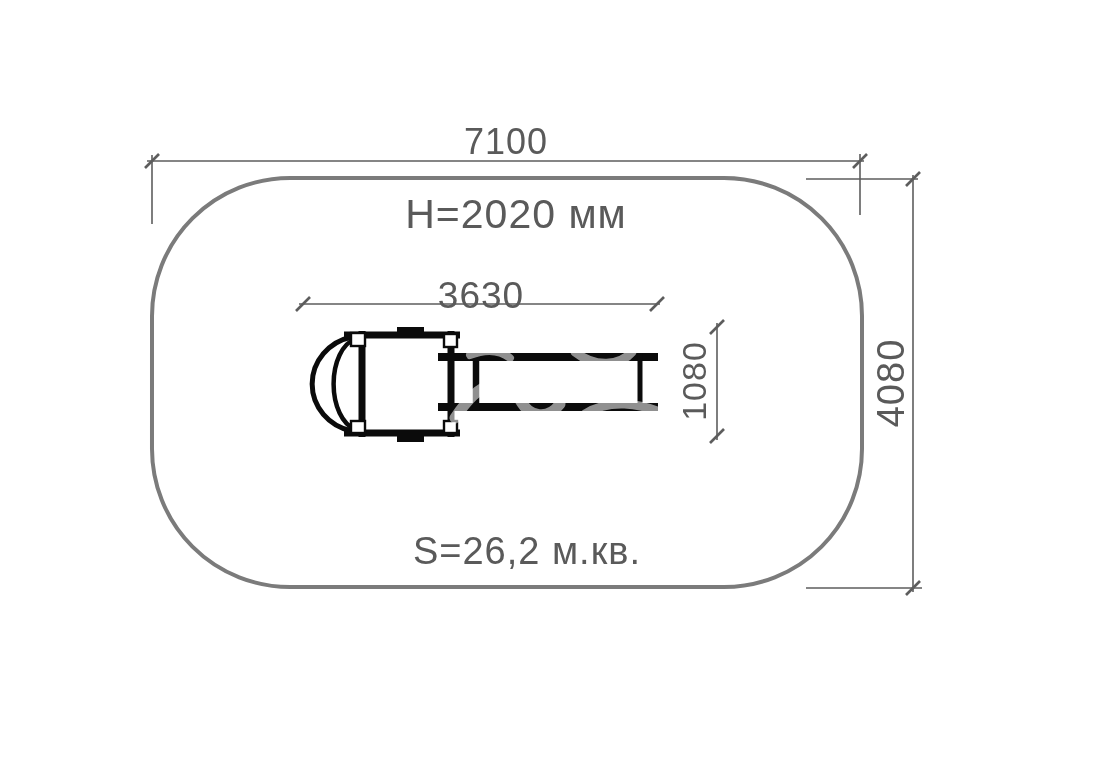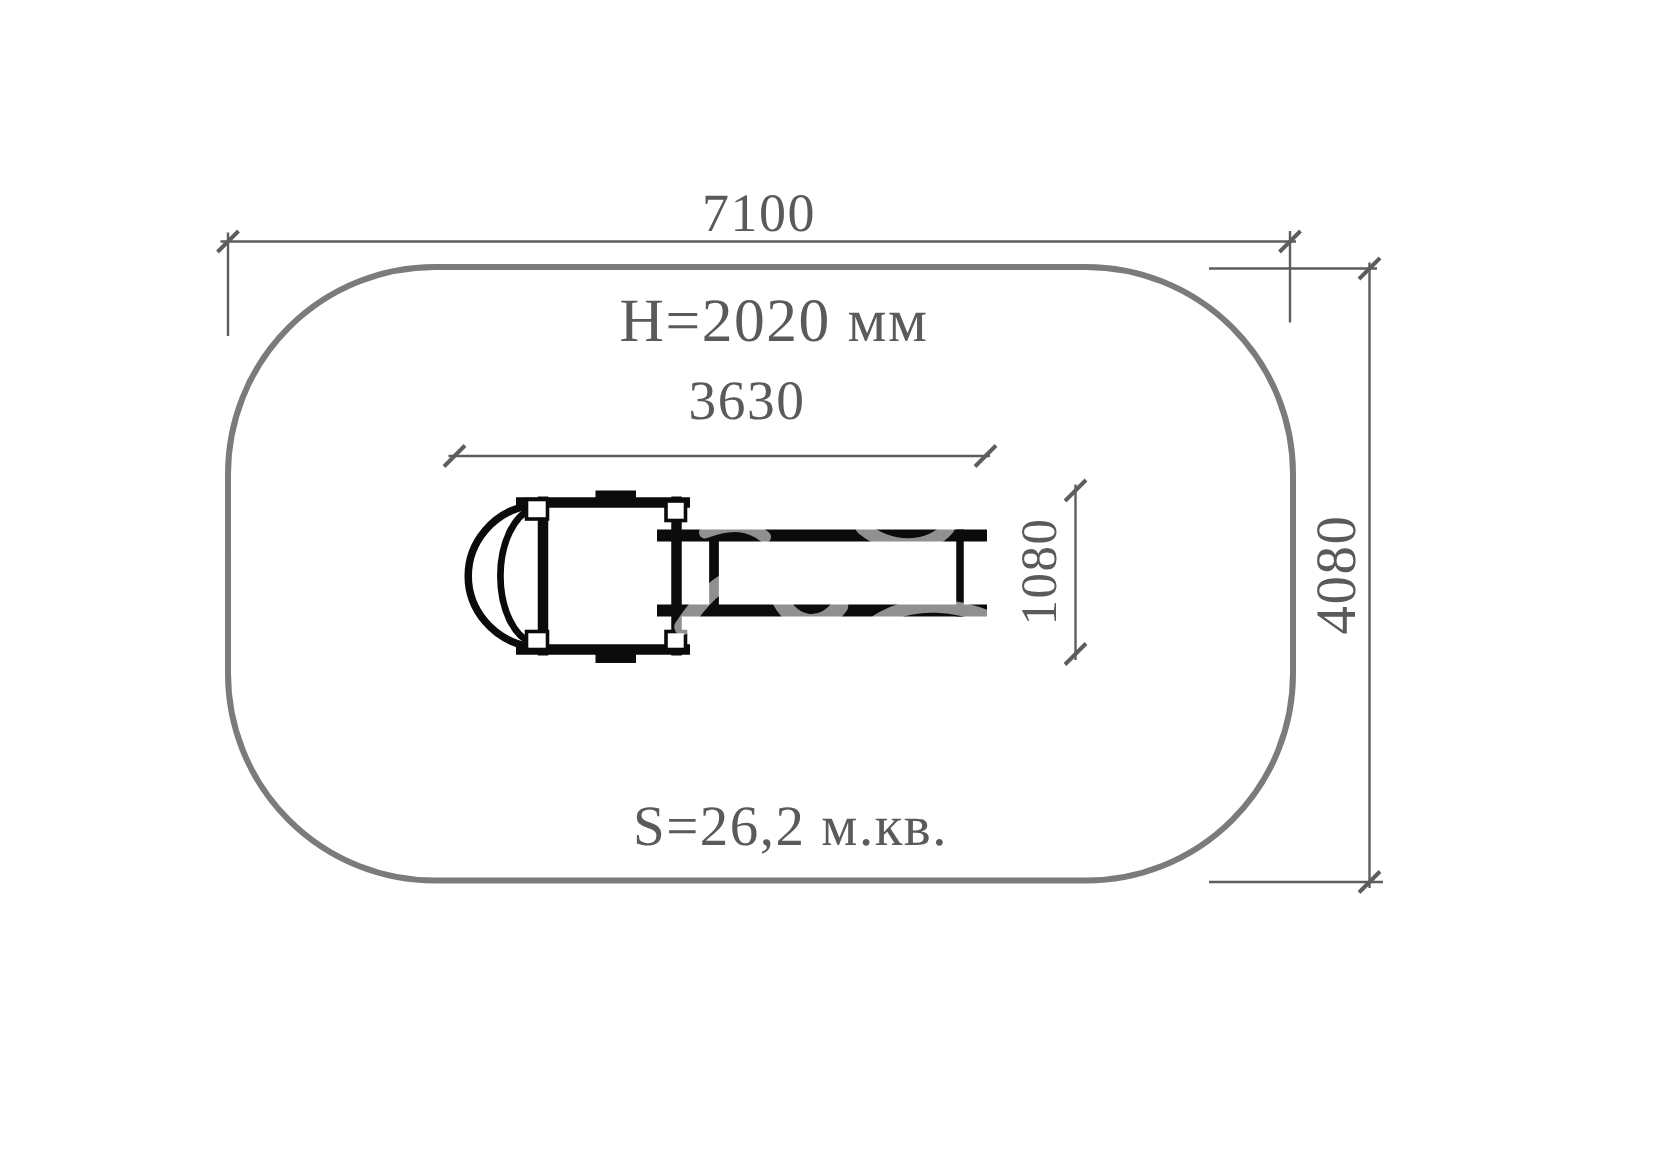--- a/index.html
+++ b/index.html
@@ -1,37 +1,37 @@
 <!DOCTYPE html>
 <html><head>
 <meta charset="utf-8">
 <style>
   html,body{margin:0;padding:0;background:#ffffff;}
   #canvas{
     position:relative;
     width:1102px;height:769px;
     background:#ffffff;
     overflow:hidden;
-    font-family:Liberation Serif, serif;
+    font-family:Liberation Sans, sans-serif;
   }
   #drawing-svg{position:absolute;left:0;top:0;}
   .dim-label{
     position:absolute;
     color:#5a5a5a;
     white-space:nowrap;
     transform:translate(-50%,-50%);
     letter-spacing:1px;
     line-height:1;
   }
   .dim-label.vertical{
     transform:translate(-50%,-50%) rotate(-90deg);
   }
   .lbl-7100 {left:506px;top:142px;font-size:36px;}
   .lbl-h    {left:516px;top:214px;font-size:41px;text-align:center;}
-  .lbl-3630 {left:481px;top:268px;font-size:37px;margin-left:17px;}
+  .lbl-3630 {left:481px;top:295px;font-size:37px;}
   .lbl-1080 {left:694px;top:381px;font-size:34px;}
   .lbl-4080 {left:891px;top:383px;font-size:38px;}
   .lbl-area {left:527px;top:551px;font-size:38px;}
 </style>
 </head>
 <body>
 
 <div id="canvas">
 
   <svg id="drawing-svg" width="1102" height="769" viewBox="0 0 1102 769">

